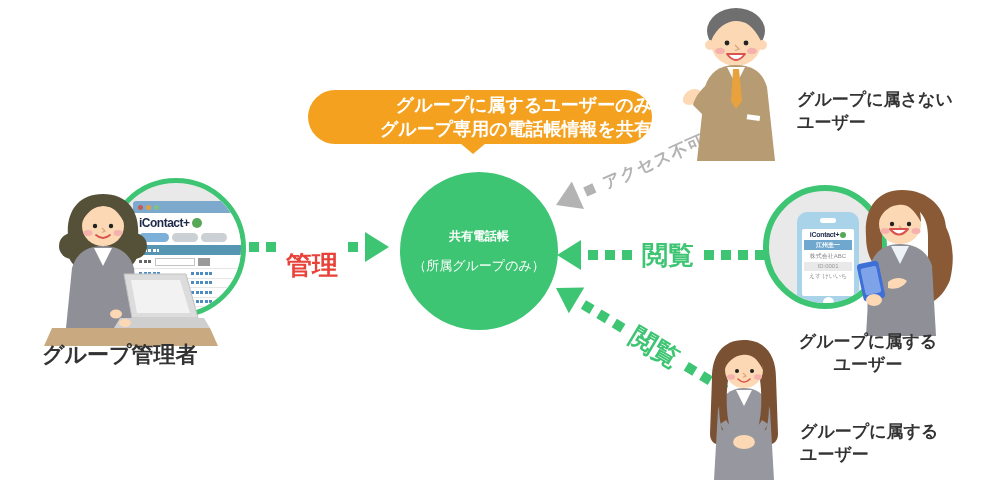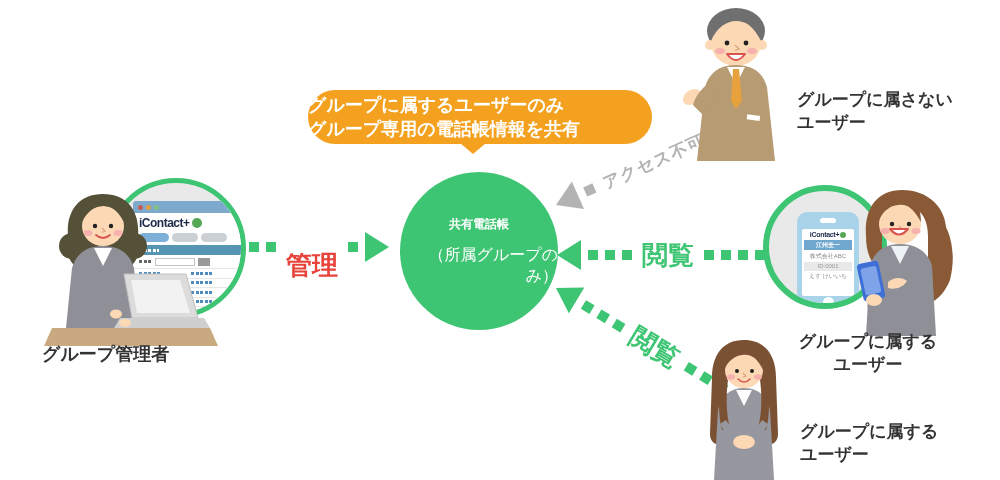--- a/index.html
+++ b/index.html
@@ -9,36 +9,36 @@
   *{margin:0;padding:0;box-sizing:border-box;}
   body{background:#fff;}
   .canvas{
     position:relative;width:1000px;height:480px;background:#fff;overflow:hidden;
     font-family:"Liberation Sans","DejaVu Sans",sans-serif;
   }
   
   .callout{
     position:absolute;left:308px;top:90px;width:344px;height:54px;
     background:var(--orange);border-radius:27px;color:#fff;font-weight:bold;
-    font-size:18px;text-align:left;display:flex;flex-direction:column;
+    font-size:18px;text-align:right;display:flex;flex-direction:column;
     justify-content:center;line-height:1.35;z-index:5;
   }
   .callout-tail{
     position:absolute;left:152px;bottom:-10px;width:0;height:0;
     border-left:13px solid transparent;border-right:13px solid transparent;
     border-top:11px solid var(--orange);
   }
   
   .center-circle{
     position:absolute;left:400px;top:172px;width:158px;height:158px;
     border-radius:50%;background:var(--green);color:#fff;display:flex;
     flex-direction:column;align-items:center;justify-content:center;z-index:2;
   }
   .cc-title{font-size:12px;font-weight:bold;}
-  .cc-sub{font-size:16px;margin-top:12px;text-align:right;}
+  .cc-sub{font-size:13px;margin-top:12px;text-align:right;}
   
   .frame-circle{
     position:absolute;border:5px solid var(--green);border-radius:50%;
     background:#E9E9E9;overflow:hidden;z-index:1;
   }
   .left-circle{left:106px;top:178px;width:140px;height:140px;}
   .right-circle{left:763px;top:185px;width:124px;height:124px;border-width:6px;}
   
   .browser{position:absolute;left:22px;top:18px;width:112px;height:120px;background:#fff;border-radius:3px;}
   .b-titlebar{height:12px;background:#7CA9CC;border-radius:3px 3px 0 0;display:flex;align-items:center;gap:3px;padding-left:5px;}
@@ -78,21 +78,21 @@
   .ah-right{border-top:15px solid transparent;border-bottom:15px solid transparent;border-left:24px solid var(--green);}
   .ah-left{border-top:15px solid transparent;border-bottom:15px solid transparent;border-right:24px solid var(--green);}
   .ah-left.gray{border-right-color:var(--gray-arrow);}
   .aw-label{font-weight:bold;font-size:26px;margin:0 3px;white-space:nowrap;}
   .aw-label.red{color:var(--red);margin-top:36px;}
   .aw-label.green{color:var(--green);}
   .aw-label.gray{color:var(--gray-arrow);font-size:17px;letter-spacing:1px;margin:0 2px;}
   .rot{transform-origin:0 50%;}
   
   .label{position:absolute;color:var(--label-text);font-weight:bold;font-size:17px;line-height:23px;z-index:4;}
-  .label-admin{left:42px;top:343px;font-size:18px;}
+  .label-admin{left:42px;top:343px;font-size:22px;}
   .label-outsider{left:797px;top:88px;}
   .label-member-phone{left:788px;top:330px;width:160px;text-align:center;}
   .label-member-bottom{left:800px;top:420px;}
   
   .person{position:absolute;z-index:3;}
 </style>
 </head>
 <body>
 
 <div class="canvas">

